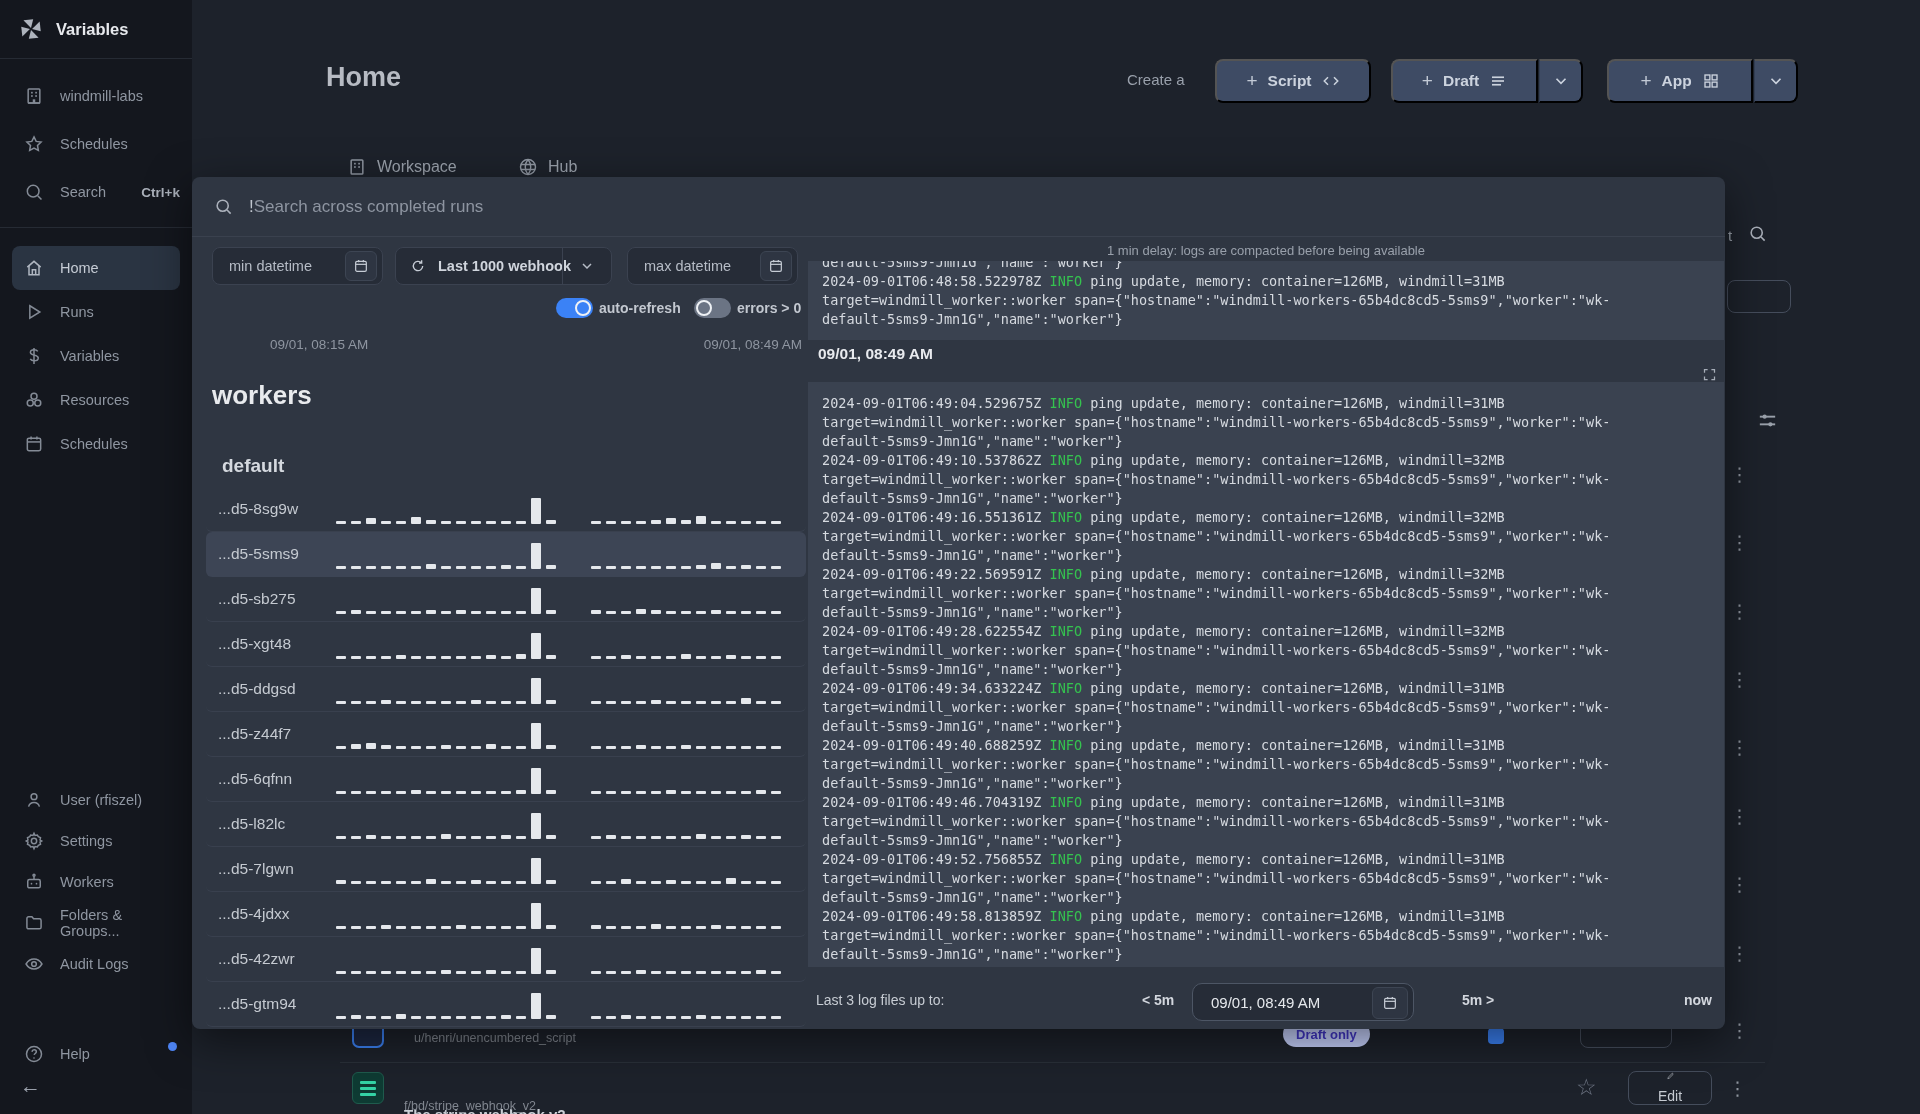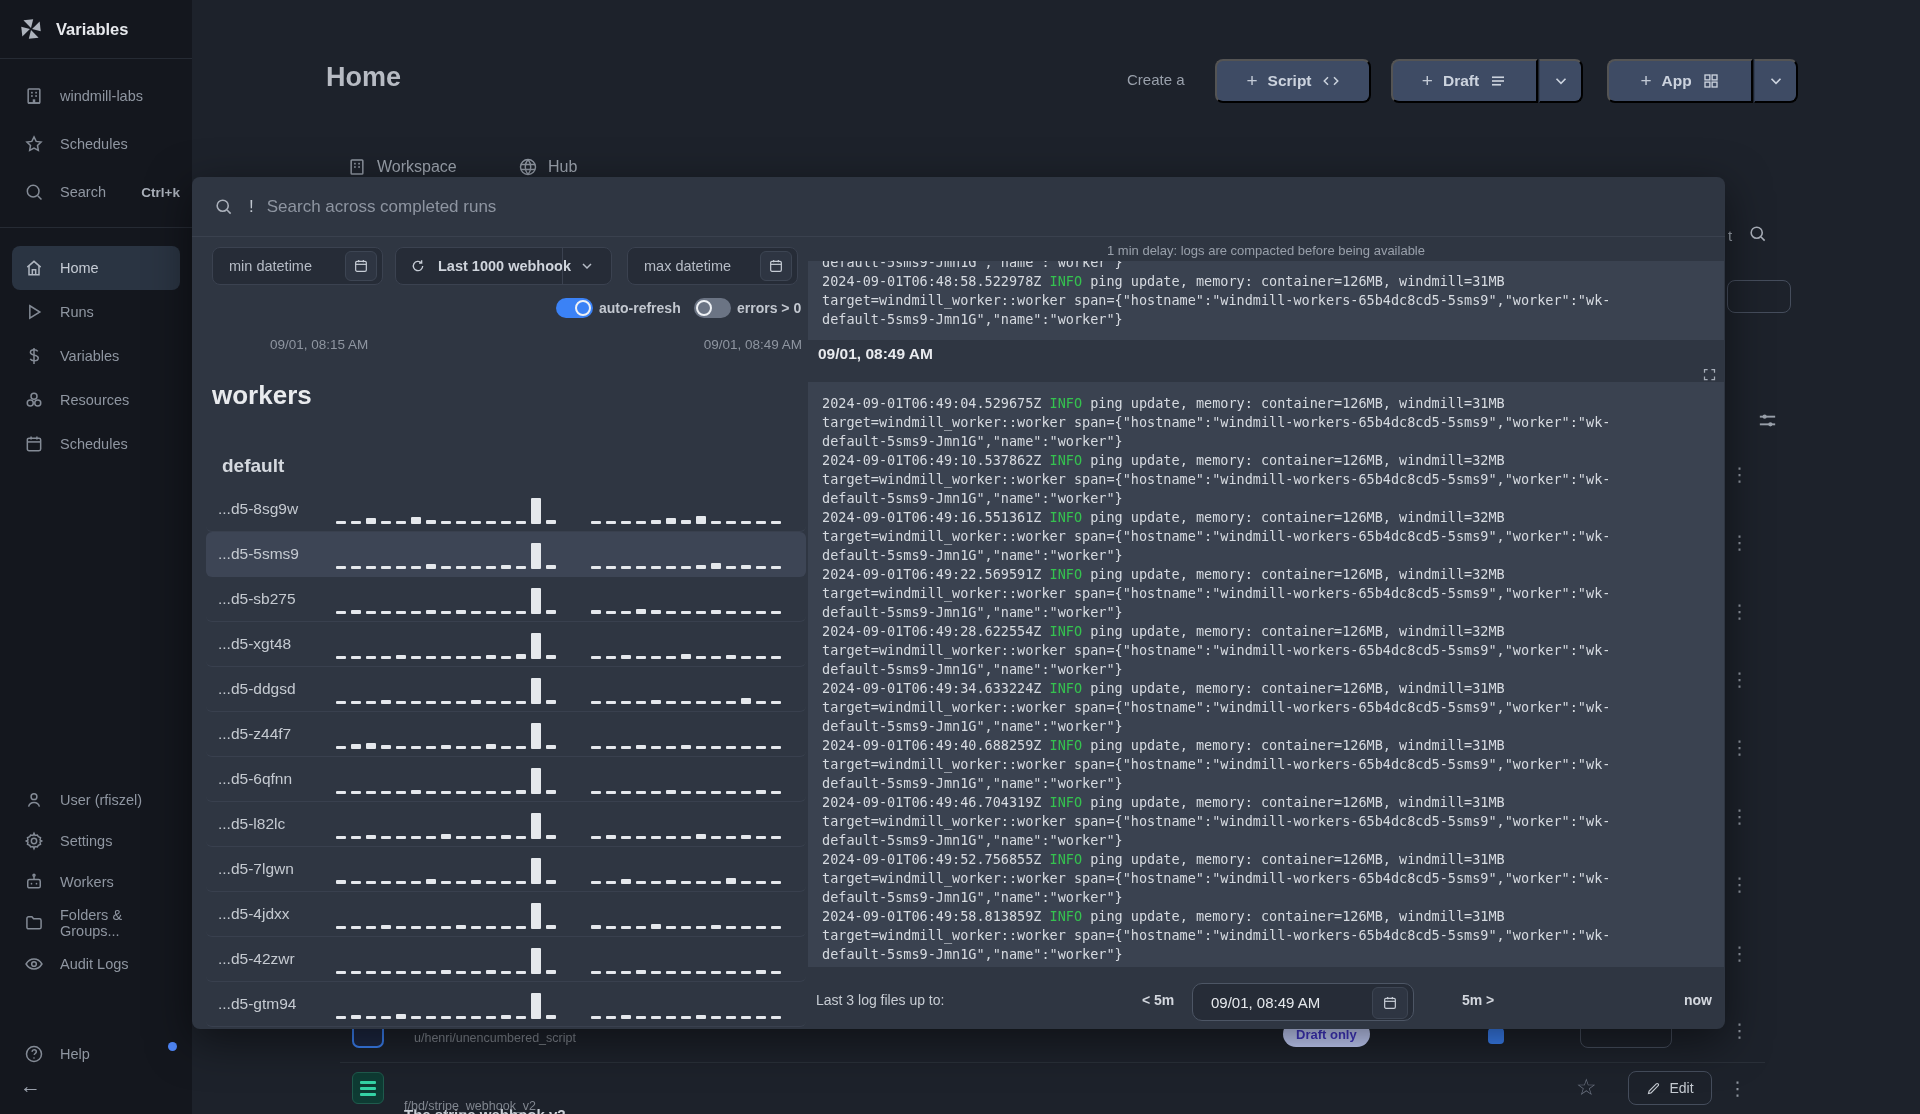--- a/index.html
+++ b/index.html
@@ -49,21 +49,21 @@
   .edit-btn svg { width:15px; height:15px; }
   .star-glyph { color:#6b7280; font-size:23px; cursor:pointer; }
   .flow-icon-sq { display:flex; flex-direction:column; justify-content:center; gap:3px; align-items:center; background:#0e3b33; border:1px solid #1f5b4d; border-radius:6px; }
   .flow-icon-sq i { display:block; width:16px; height:3px; background:#34d3a5; border-radius:1px; }
 
   
   .modal { position:absolute; left:192px; top:177px; width:1533px; height:852px; background:#2f3642; border-radius:8px; box-shadow:0 12px 44px rgba(0,0,0,.5); z-index:10; overflow:hidden; }
   .search-row { position:absolute; left:0; top:0; width:100%; height:60px; display:flex; align-items:center; border-bottom:1px solid #3a414e; }
   .search-row .sicon { margin-left:22px; width:19px; height:19px; color:#aab0ba; }
   .search-prefix { margin-left:16px; color:#c0c6cf; font-size:17px; }
-  .search-input { margin-left:13px; flex:1; background:transparent; border:none; outline:none; color:#d3d8df; font-size:17px; font-family:"Liberation Sans", sans-serif; }
+  .search-input { flex:1; background:transparent; border:none; outline:none; color:#d3d8df; font-size:17px; font-family:"Liberation Sans", sans-serif; }
   .search-input::placeholder { color:#8e95a1; opacity:1; }
 
   .fbox { position:absolute; top:70px; height:38px; background:#262c37; border:1px solid #3b4250; border-radius:8px; display:flex; align-items:center; cursor:pointer; }
   .fbox .flabel { padding-left:16px; font-size:14.5px; color:#b6bcc6; }
   .fbox .flabel.strong { color:#d0d5dd; font-weight:bold; }
   .cal-btn { position:absolute; right:5px; top:3px; width:32px; height:30px; border-radius:6px; background:#2e3542; border:1px solid #3d4553; display:flex; align-items:center; justify-content:center; color:#c6ccd5; }
   .cal-btn svg { width:16px; height:16px; }
   .fchev { position:absolute; right:0; top:0; width:49px; height:36px; border-left:1px solid #3b4250; display:flex; align-items:center; justify-content:center; color:#b6bcc6; }
   .fchev svg { width:16px; height:16px; }
   .ref-ic { margin-left:14px; width:16px; height:16px; color:#c6ccd5; }
@@ -357,21 +357,21 @@
   <div class="row-divider"></div>
 
   <div class="frag flow-icon-sq" style="left:352px; top:1072px; width:32px; height:32px;">
       <i></i>
       <i></i>
       <i></i>
     </div>
   <span class="frag item-title" style="left:404px; top:1077px;">The stripe webhook v2</span>
   <span class="frag item-path" style="left:404px; top:1099px;">f/bd/stripe_webhook_v2</span>
   <span class="frag star-glyph" style="left:1576px; top:1074px;">☆</span>
-  <button class="frag edit-btn" style="left:1628px; top:1071px; width:84px; height:34px;">
+  <button class="frag edit-btn" style="left:1628px; top:1071px; width:84px; height:34px;flex-direction:column;">
     <svg viewBox="0 0 24 24" fill="none" stroke="currentColor" stroke-width="1.8">
         <path d="M4 20l1-4L16.5 4.5a1.9 1.9 0 012.7 0l.3.3a1.9 1.9 0 010 2.7L8 19z"></path>
       </svg>
     <span>Edit</span>
   </button>
   <span class="frag kebab" style="left:1728px; top:1079px;">⋮</span>
 
   <div class="modal">
 
     <div class="search-row">

